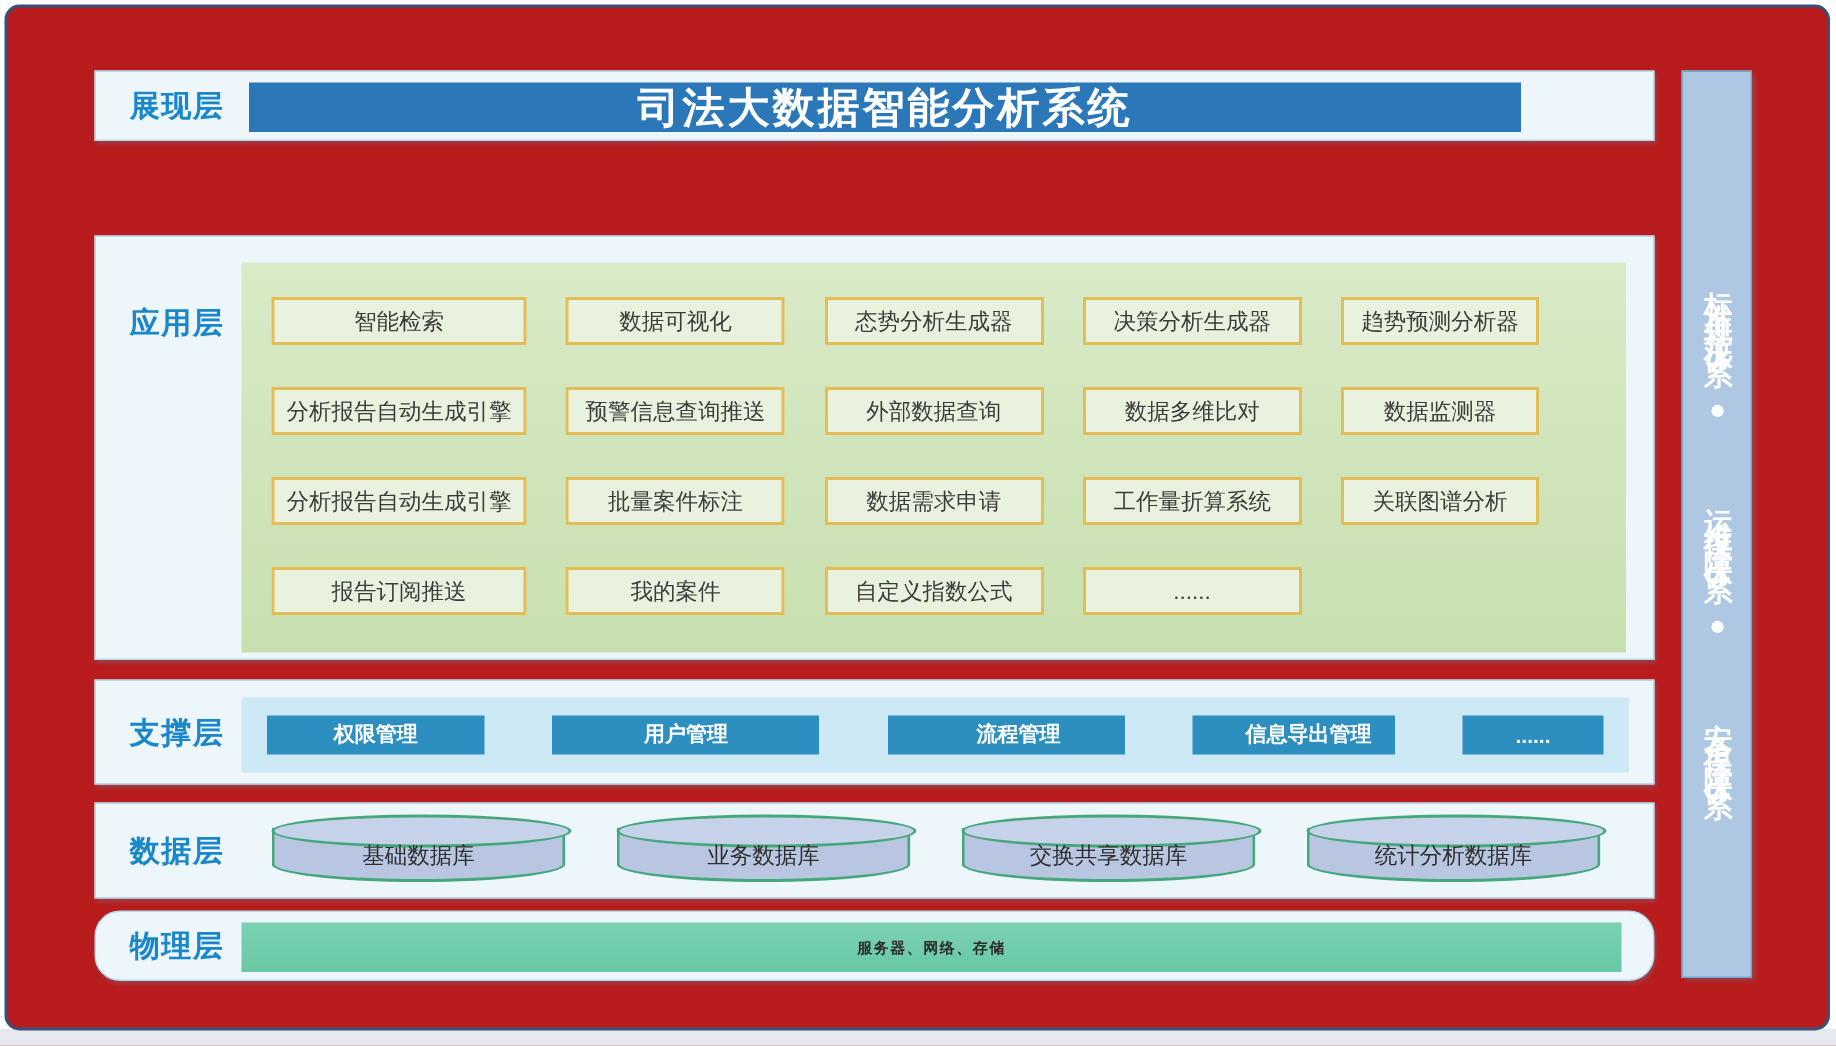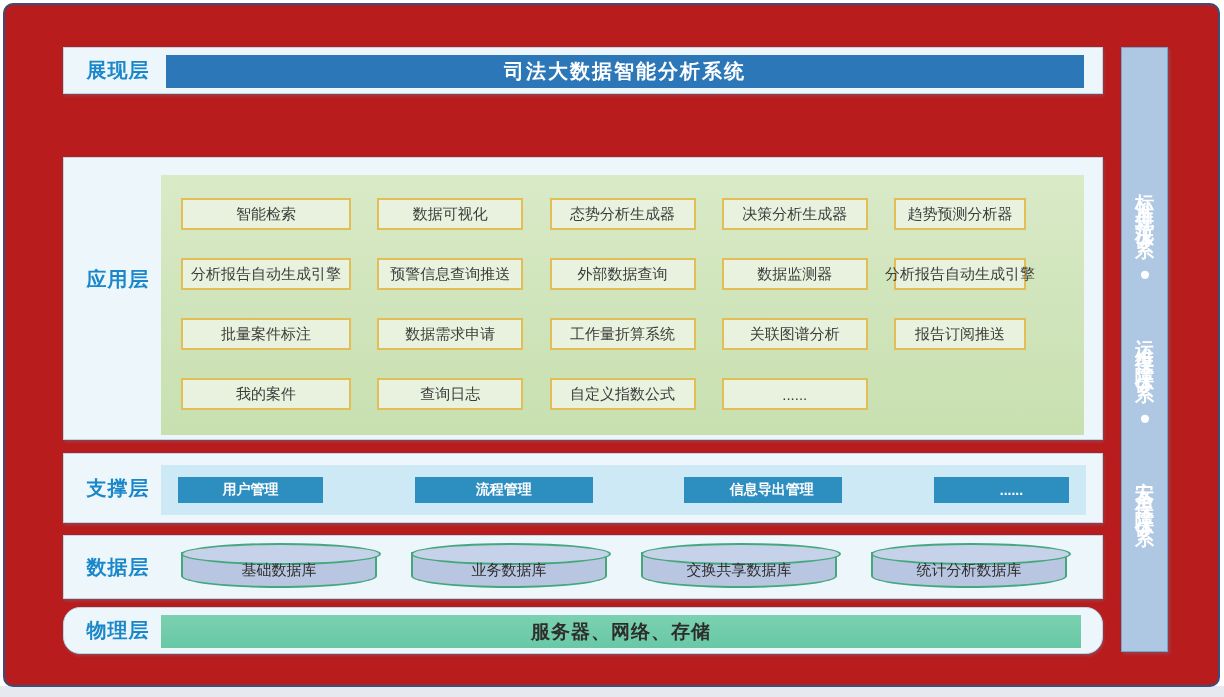--- a/index.html
+++ b/index.html
@@ -18,28 +18,28 @@
     background:var(--panel-bg);
     border:1px solid var(--panel-border);
     box-shadow:1px 2px 3px rgba(100,130,160,.35);
   }
   .layer-label {
     position:absolute; left:8px; top:0; bottom:0; width:92px;
     display:flex; align-items:center; justify-content:center;
     font-size:20px; font-weight:bold; color:var(--label-blue);
     letter-spacing:1px;
   }
-  .layer.app .layer-label { align-items:flex-start; padding-top:108px; }
+  .layer.app .layer-label { align-items:flex-start; padding-top:44px; }
 
   
   .layer.present { top:42px; height:47px; }
   .banner {
-    position:absolute; left:102px; top:7px; width:918px; height:33px;
+    position:absolute; left:102px; top:7px; width:848px; height:33px;
     background:var(--banner-blue); color:#ffffff;
-    font-size:20px; font-weight:bold; letter-spacing:2px;
+    font-size:28px; font-weight:bold; letter-spacing:2px;
     display:flex; align-items:center; justify-content:center;
   }
 
   
   .layer.user { top:96px; height:47px; }
   .btn-row {
     position:absolute; left:108px; right:21px; top:7px; height:33px;
     display:flex; justify-content:space-between;
   }
   .orange-btn {
@@ -109,21 +109,21 @@
   .cyl-label {
     position:relative; z-index:1; margin-top:3px;
     font-size:15px; color:#2e2e2e; white-space:nowrap;
   }
 
   
   .layer.physical { top:602px; height:47px;border-radius:17px; }
   .physical-bar {
     position:absolute; left:97px; top:7px; width:920px; height:33px;
     background:linear-gradient(180deg,#7bd1b1,#68c8a5);
-    color:#2d2d2d; font-size:19px; font-weight:bold;
+    color:#2d2d2d; font-size:10px; font-weight:bold;
     display:flex; align-items:center; justify-content:center;
     letter-spacing:1px;
   }
 
   
   .side-bar {
     position:absolute; left:1116px; top:42px; width:47px; height:605px;
     background:var(--sidebar-fill);
     border:1px solid #6ea6cf;
     box-shadow:2px 2px 3px rgba(100,130,160,.35);
@@ -148,37 +148,38 @@
     <div class="layer-label">应用层</div>
     <div class="app-panel">
         <div class="app-box">智能检索</div>
         <div class="app-box">数据可视化</div>
         <div class="app-box">态势分析生成器</div>
         <div class="app-box">决策分析生成器</div>
         <div class="app-box">趋势预测分析器</div>
         <div class="app-box">分析报告自动生成引擎</div>
         <div class="app-box">预警信息查询推送</div>
         <div class="app-box">外部数据查询</div>
+        <div class="app-box">数据多维比对</div>
         <div class="app-box">数据监测器</div>
         <div class="app-box">分析报告自动生成引擎</div>
         <div class="app-box">批量案件标注</div>
         <div class="app-box">数据需求申请</div>
         <div class="app-box">工作量折算系统</div>
         <div class="app-box">关联图谱分析</div>
         <div class="app-box">报告订阅推送</div>
         <div class="app-box">我的案件</div>
-        <div class="app-box">查询日志</div>
         <div class="app-box">自定义指数公式</div>
         <div class="app-box">......</div>
       </div>
   </div>
 
   <div class="layer support">
     <div class="layer-label">支撑层</div>
     <div class="support-panel">
+        <div class="support-btn">权限管理</div>
         <div class="support-btn">用户管理</div>
         <div class="support-btn">流程管理</div>
         <div class="support-btn">信息导出管理</div>
         <div class="support-btn">......</div>
       </div>
   </div>
 
   <div class="layer data">
     <div class="layer-label">数据层</div>
     <div class="cyl-row">

